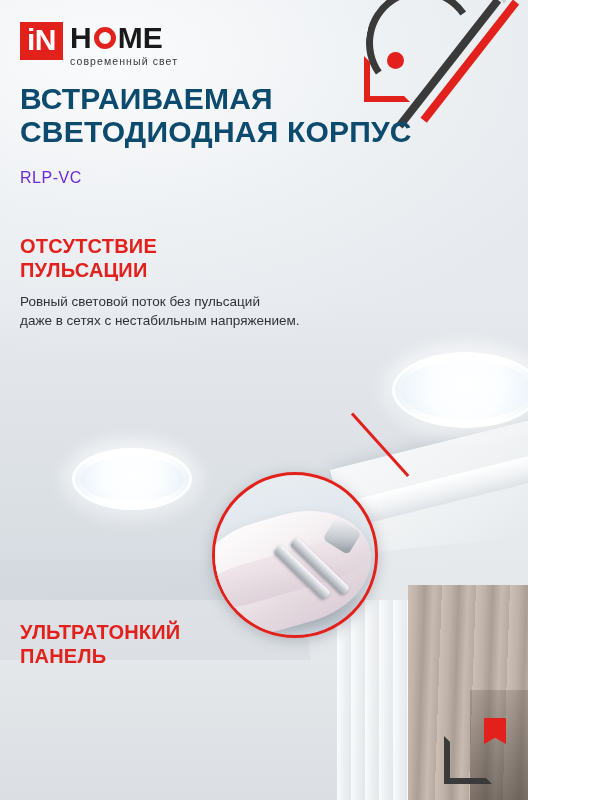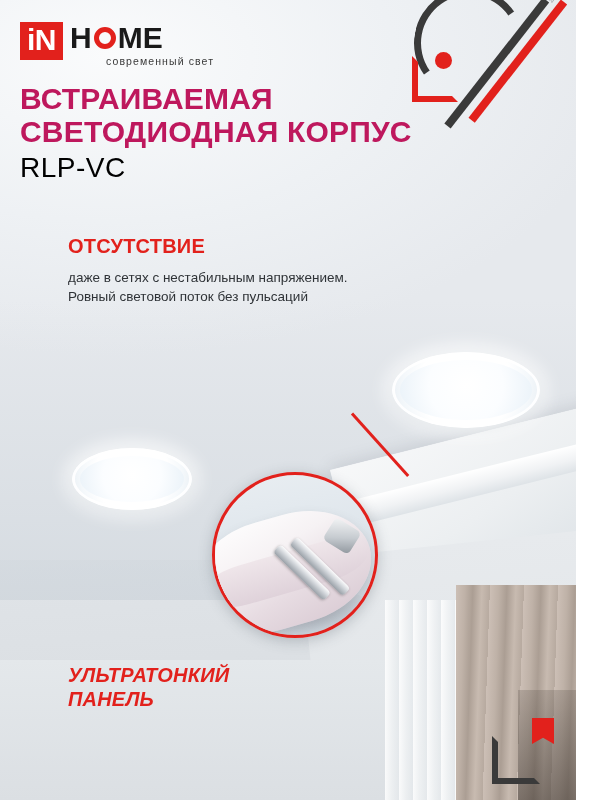--- a/index.html
+++ b/index.html
@@ -9,21 +9,21 @@
   body {
     width: 600px;
     height: 800px;
     font-family: "Liberation Sans", sans-serif;
     background: #ffffff;
     overflow: hidden;
   }
 
   .poster {
     position: relative;
-    width: 576px;
+    width: 528px;
     height: 800px;
     overflow: hidden;
     background: #e9ecef;
   }
 
   
   .photo {
     position: absolute;
     inset: 0;
     background:
@@ -243,21 +243,20 @@
     border-radius: 50%;
     margin: 0 2px;
     box-sizing: border-box;
   }
   .logo-tagline {
     font-size: 10.5px;
     color: #3a3a3a;
     letter-spacing: 1.1px;
     margin-top: 1px;
     text-align: center;
-    margin-left: 36px;
   }
 
   
   .corner-mark {
     position: absolute;
     right: 0;
     top: 0;
     width: 168px;
     height: 168px;
     overflow: hidden;
@@ -357,40 +356,39 @@
 
   
   .title {
     position: absolute;
     left: 20px;
     top: 82px;
     width: 510px;
     font-size: 30px;
     font-weight: bold;
     line-height: 33px;
-    color: #be185d;
+    color: #0c4a6e;
     letter-spacing: 0.2px;
   }
   .model {
     position: absolute;
     left: 20px;
-    top: 152px;
-    font-size: 28px;
-    color: #000000;
+    top: 169px;
+    font-size: 16px;
+    color: #6d28d9;
     letter-spacing: 0.5px;
   }
 
   .feature {
     position: absolute;
     left: 20px;
     width: 380px;
-    margin-left: 48px;
   }
   .feature-1 { top: 234px; }
-  .feature-2 { top: 663px; font-style: italic; }
+  .feature-2 { top: 620px; }
   .feature-head {
     color: #e2211c;
     font-weight: bold;
     font-size: 20px;
     line-height: 24px;
     letter-spacing: 0.2px;
   }
   .feature-body {
     margin-top: 10px;
     font-size: 13.5px;
@@ -456,24 +454,25 @@
 
   <div class="title">
     <div>ВСТРАИВАЕМАЯ</div>
     <div>СВЕТОДИОДНАЯ КОРПУС</div>
   </div>
   <div class="model">RLP-VC</div>
 
   <div class="feature feature-1">
     <div class="feature-head">
       <div>ОТСУТСТВИЕ</div>
+      <div>ПУЛЬСАЦИИ</div>
     </div>
     <div class="feature-body">
+      <div>Ровный световой поток без пульсаций</div>
       <div>даже в сетях с нестабильным напряжением.</div>
-      <div>Ровный световой поток без пульсаций</div>
     </div>
   </div>
 
   <div class="feature feature-2">
     <div class="feature-head">
       <div>УЛЬТРАТОНКИЙ</div>
       <div>ПАНЕЛЬ</div>
     </div>
   </div>
 

